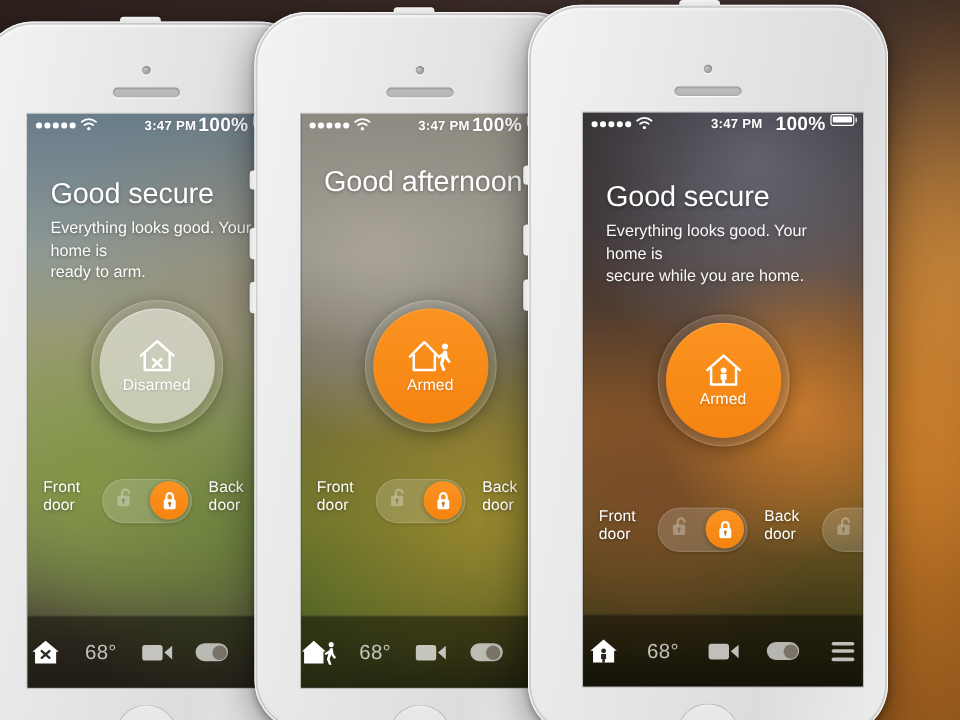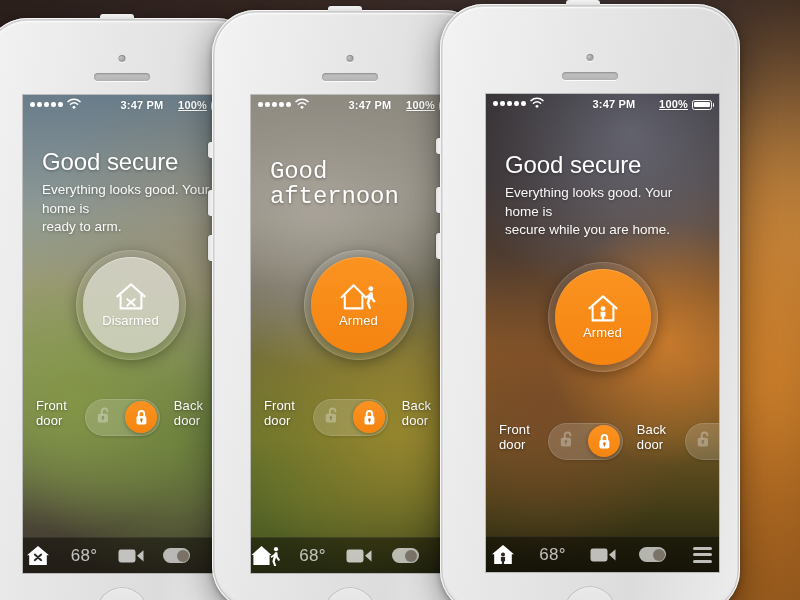--- a/index.html
+++ b/index.html
@@ -117,21 +117,21 @@
   .statusbar {
     position:absolute; left:0; right:0; top:0; height:19px;
     display:flex; align-items:center; padding:0 7px;
     color:#fff; font-size:11px; letter-spacing:.2px;
     text-shadow:0 0 2px rgba(0,0,0,0.25);
   }
   .sb-left { display:flex; align-items:center; gap:4px; }
   .dots { display:flex; gap:2.5px; }
   .dots i { width:4.5px; height:4.5px; border-radius:50%; background:#fff; display:block; }
   .sb-time { position:absolute; left:0; right:0; text-align:center; font-size:11px; font-weight:bold; pointer-events:none;margin-left:23px; }
-  .sb-right { margin-left:auto; display:flex; align-items:flex-end; gap:4px; font-size:11px; font-weight:bold;text-decoration:underline; }
+  .sb-right { margin-left:auto; display:flex; align-items:flex-start; gap:4px; font-size:16px; font-weight:bold; }
   .batt { width:20px; height:10px; border:1.3px solid #fff; border-radius:2.6px; position:relative; }
   .batt::after { content:""; position:absolute; right:-3.3px; top:2.6px; width:1.8px; height:4px; background:#fff; border-radius:0 1px 1px 0; }
   .batt i { position:absolute; inset:1.3px; background:#fff; border-radius:1px; display:block; }
 
   
   .greet { position:absolute; left:19px; right:14px; top:55px; color:#fff; }
   .greet h1 {
     font-size:24px; font-weight:normal; letter-spacing:-0.1px; line-height:1.05;
     text-shadow:0 1px 3px rgba(0,0,0,0.35);
   }
@@ -179,21 +179,21 @@
   }
   .pill .knob {
     position:absolute; right:2.5px; top:2.5px; width:32px; height:32px; border-radius:50%;
     background:linear-gradient(180deg,#fb9321,#f58410);
     display:flex; align-items:center; justify-content:center;
     box-shadow:0 1px 4px rgba(0,0,0,0.30);
   }
 
   
   .tabbar {
-    position:absolute; left:0; right:0; bottom:0; height:36px;
+    position:absolute; left:0; right:0; bottom:0; height:60px;
     display:flex; align-items:center;
     background:rgba(10,8,4,0.50);
     border-top:1px solid rgba(255,255,255,0.08);
     gap:17px;
   }
   .tab { flex:1; display:flex; align-items:center; justify-content:center; height:100%; }
   .tab svg { display:block; }
   .temp { color:rgba(255,255,255,0.72); font-size:17px; letter-spacing:.3px; }
   .burger { display:flex; flex-direction:column; gap:3.5px; }
   .burger i { display:block; width:19px; height:3px; border-radius:1.5px; background:rgba(255,255,255,0.72); }
@@ -376,21 +376,21 @@
               </svg></span>
           </div>
           <div class="sb-time">3:47 PM</div>
           <div class="sb-right">
             <span>100%</span>
             <span class="batt">
               <i></i>
             </span>
           </div>
         </div>
-        <div class="greet" style="top: 64px; font-family: Liberation Mono, monospace;">
+        <div class="greet" style="top: 44px;">
           <h1>Good afternoon</h1>
         </div>
         <div class="armwrap" style="top: 155px;">
           <div class="armring">
             <div class="armbtn on">
               <span>
                 <svg width="36.800000000000004" height="28.8" viewBox="0 0 36.800000000000004 28.8" fill="none" xmlns="http://www.w3.org/2000/svg">
                   <g transform="scale(0.8)" fill="none" stroke="#fff" stroke-width="2.6" stroke-linecap="round" stroke-linejoin="round">
                     <path d="M2 19 L17 4 L32 19"></path>
                     <path d="M6 17.5 L6 33 L28 33 L28 17.5"></path>

